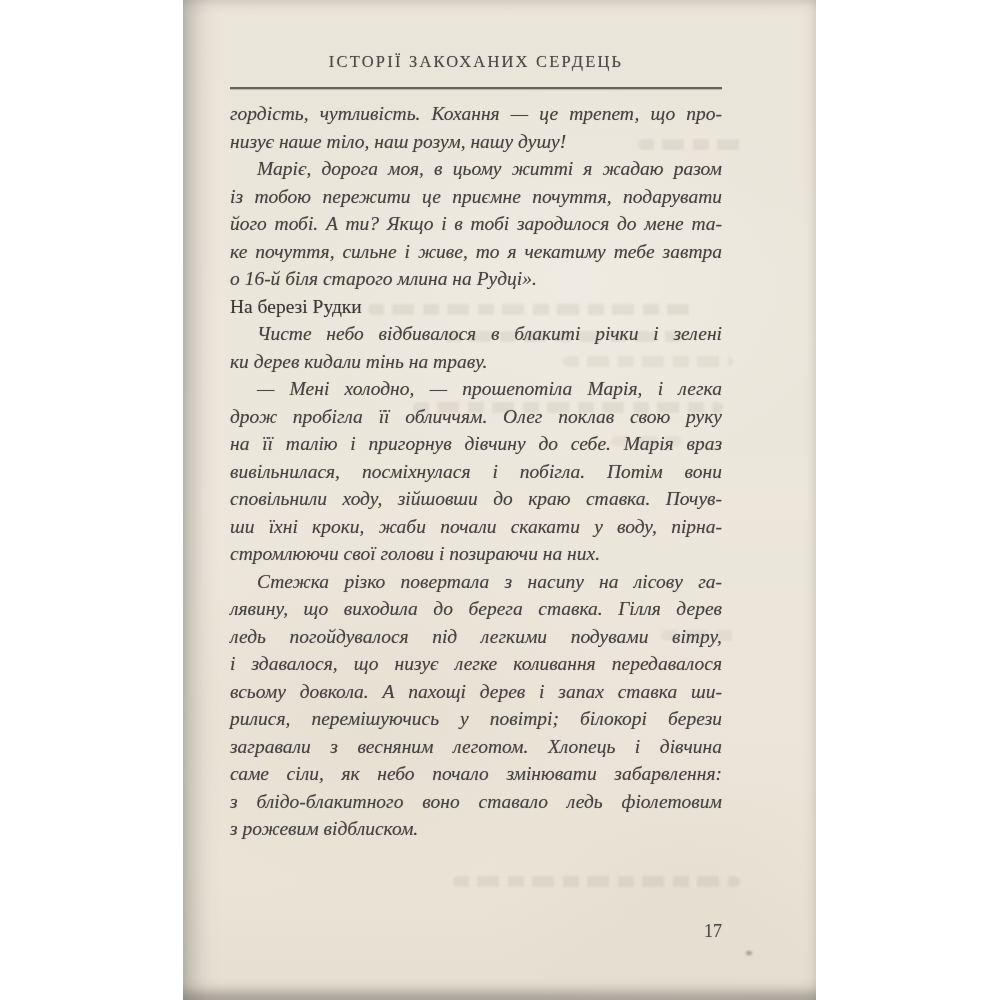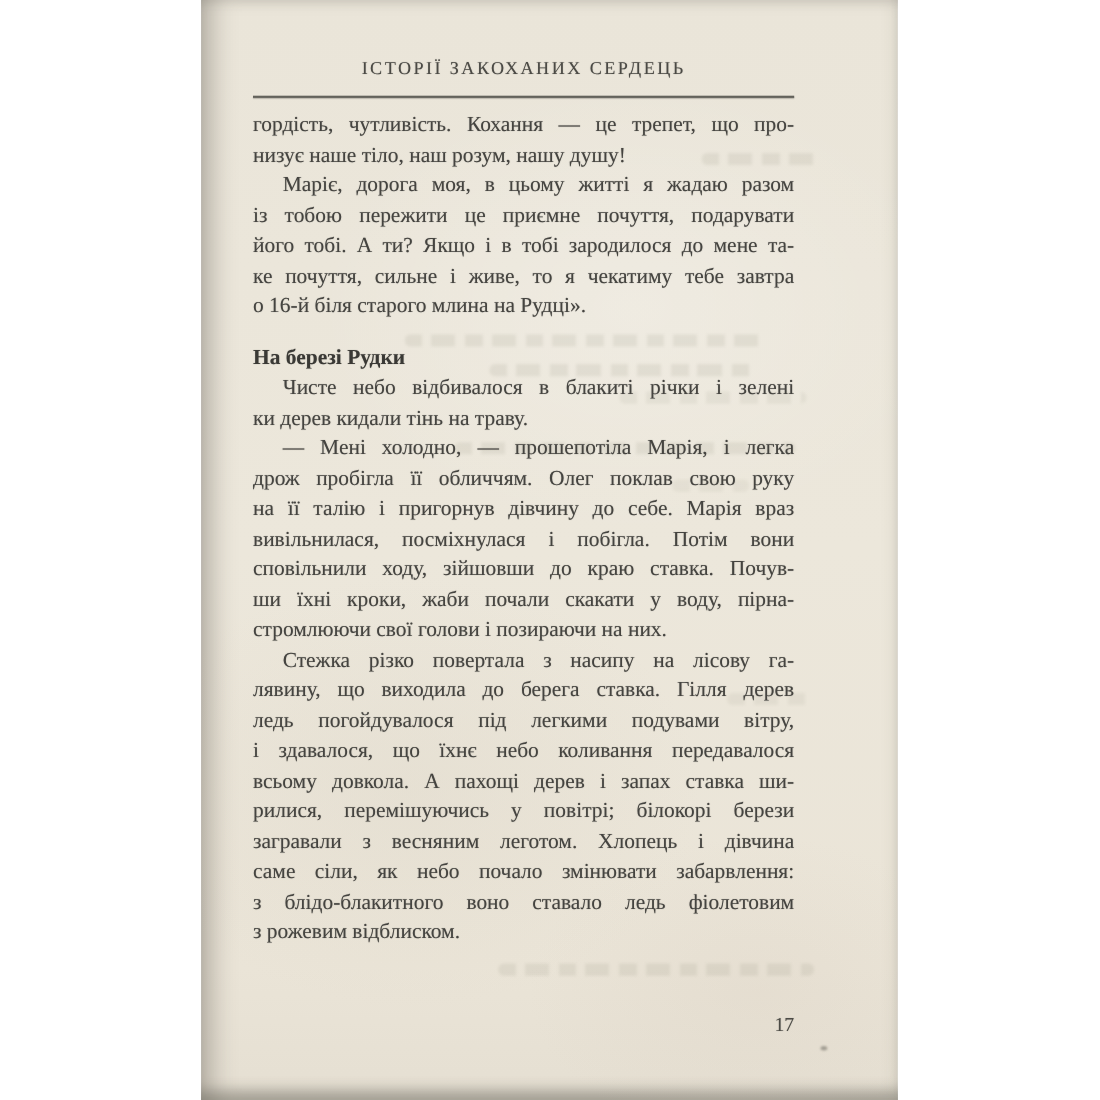--- a/index.html
+++ b/index.html
@@ -61,35 +61,34 @@
   .page-body {
     position: absolute;
     top: 100px;
     left: 47px;
     width: 492px;
     font-size: 19.5px;
     line-height: 27.5px;
     color: #454440;
     text-shadow: 0 0 1px rgba(69, 68, 64, 0.45);
   }
-  .para { margin: 0; }
+  .para { margin: 0; font-style: italic; }
   .line {
     text-align: justify;
     text-align-last: justify;
     white-space: normal;
   }
   .line.last {
     text-align-last: left;
   }
   .line.indent {
     text-indent: 27px;
   }
   .section-heading {
-    margin-top: 19px;
-    font-weight: bold;
+    font-weight: normal;
     font-size: 19.5px;
     line-height: 27.5px;
     color: #3a3935;
     text-shadow: 0 0 1px rgba(58, 57, 53, 0.4);
   }
   .page-number {
     position: absolute;
     top: 921px;
     left: 47px;
     width: 492px;
@@ -174,21 +173,21 @@
           <div class="line">на її талію і пригорнув дівчину до себе. Марія враз</div>
           <div class="line">вивільнилася, посміхнулася і побігла. Потім вони</div>
           <div class="line">сповільнили ходу, зійшовши до краю ставка. Почув-</div>
           <div class="line">ши їхні кроки, жаби почали скакати у воду, пірна-</div>
           <div class="line last">стромлюючи свої голови і позираючи на них.</div>
         </div>
         <div class="para">
           <div class="line indent">Стежка різко повертала з насипу на лісову га-</div>
           <div class="line">лявину, що виходила до берега ставка. Гілля дерев</div>
           <div class="line">ледь погойдувалося під легкими подувами вітру,</div>
-          <div class="line">і здавалося, що їхнє небо коливання передавалося</div>
+          <div class="line">і здавалося, що низує легке коливання передавалося</div>
           <div class="line">всьому довкола. А пахощі дерев і запах ставка ши-</div>
           <div class="line">рилися, перемішуючись у повітрі; білокорі берези</div>
           <div class="line">загравали з весняним леготом. Хлопець і дівчина</div>
           <div class="line">саме сіли, як небо почало змінювати забарвлення:</div>
           <div class="line">з блідо-блакитного воно ставало ледь фіолетовим</div>
           <div class="line last">з рожевим відблиском.</div>
         </div>
       </div>
 
     <div class="page-number">17</div>

